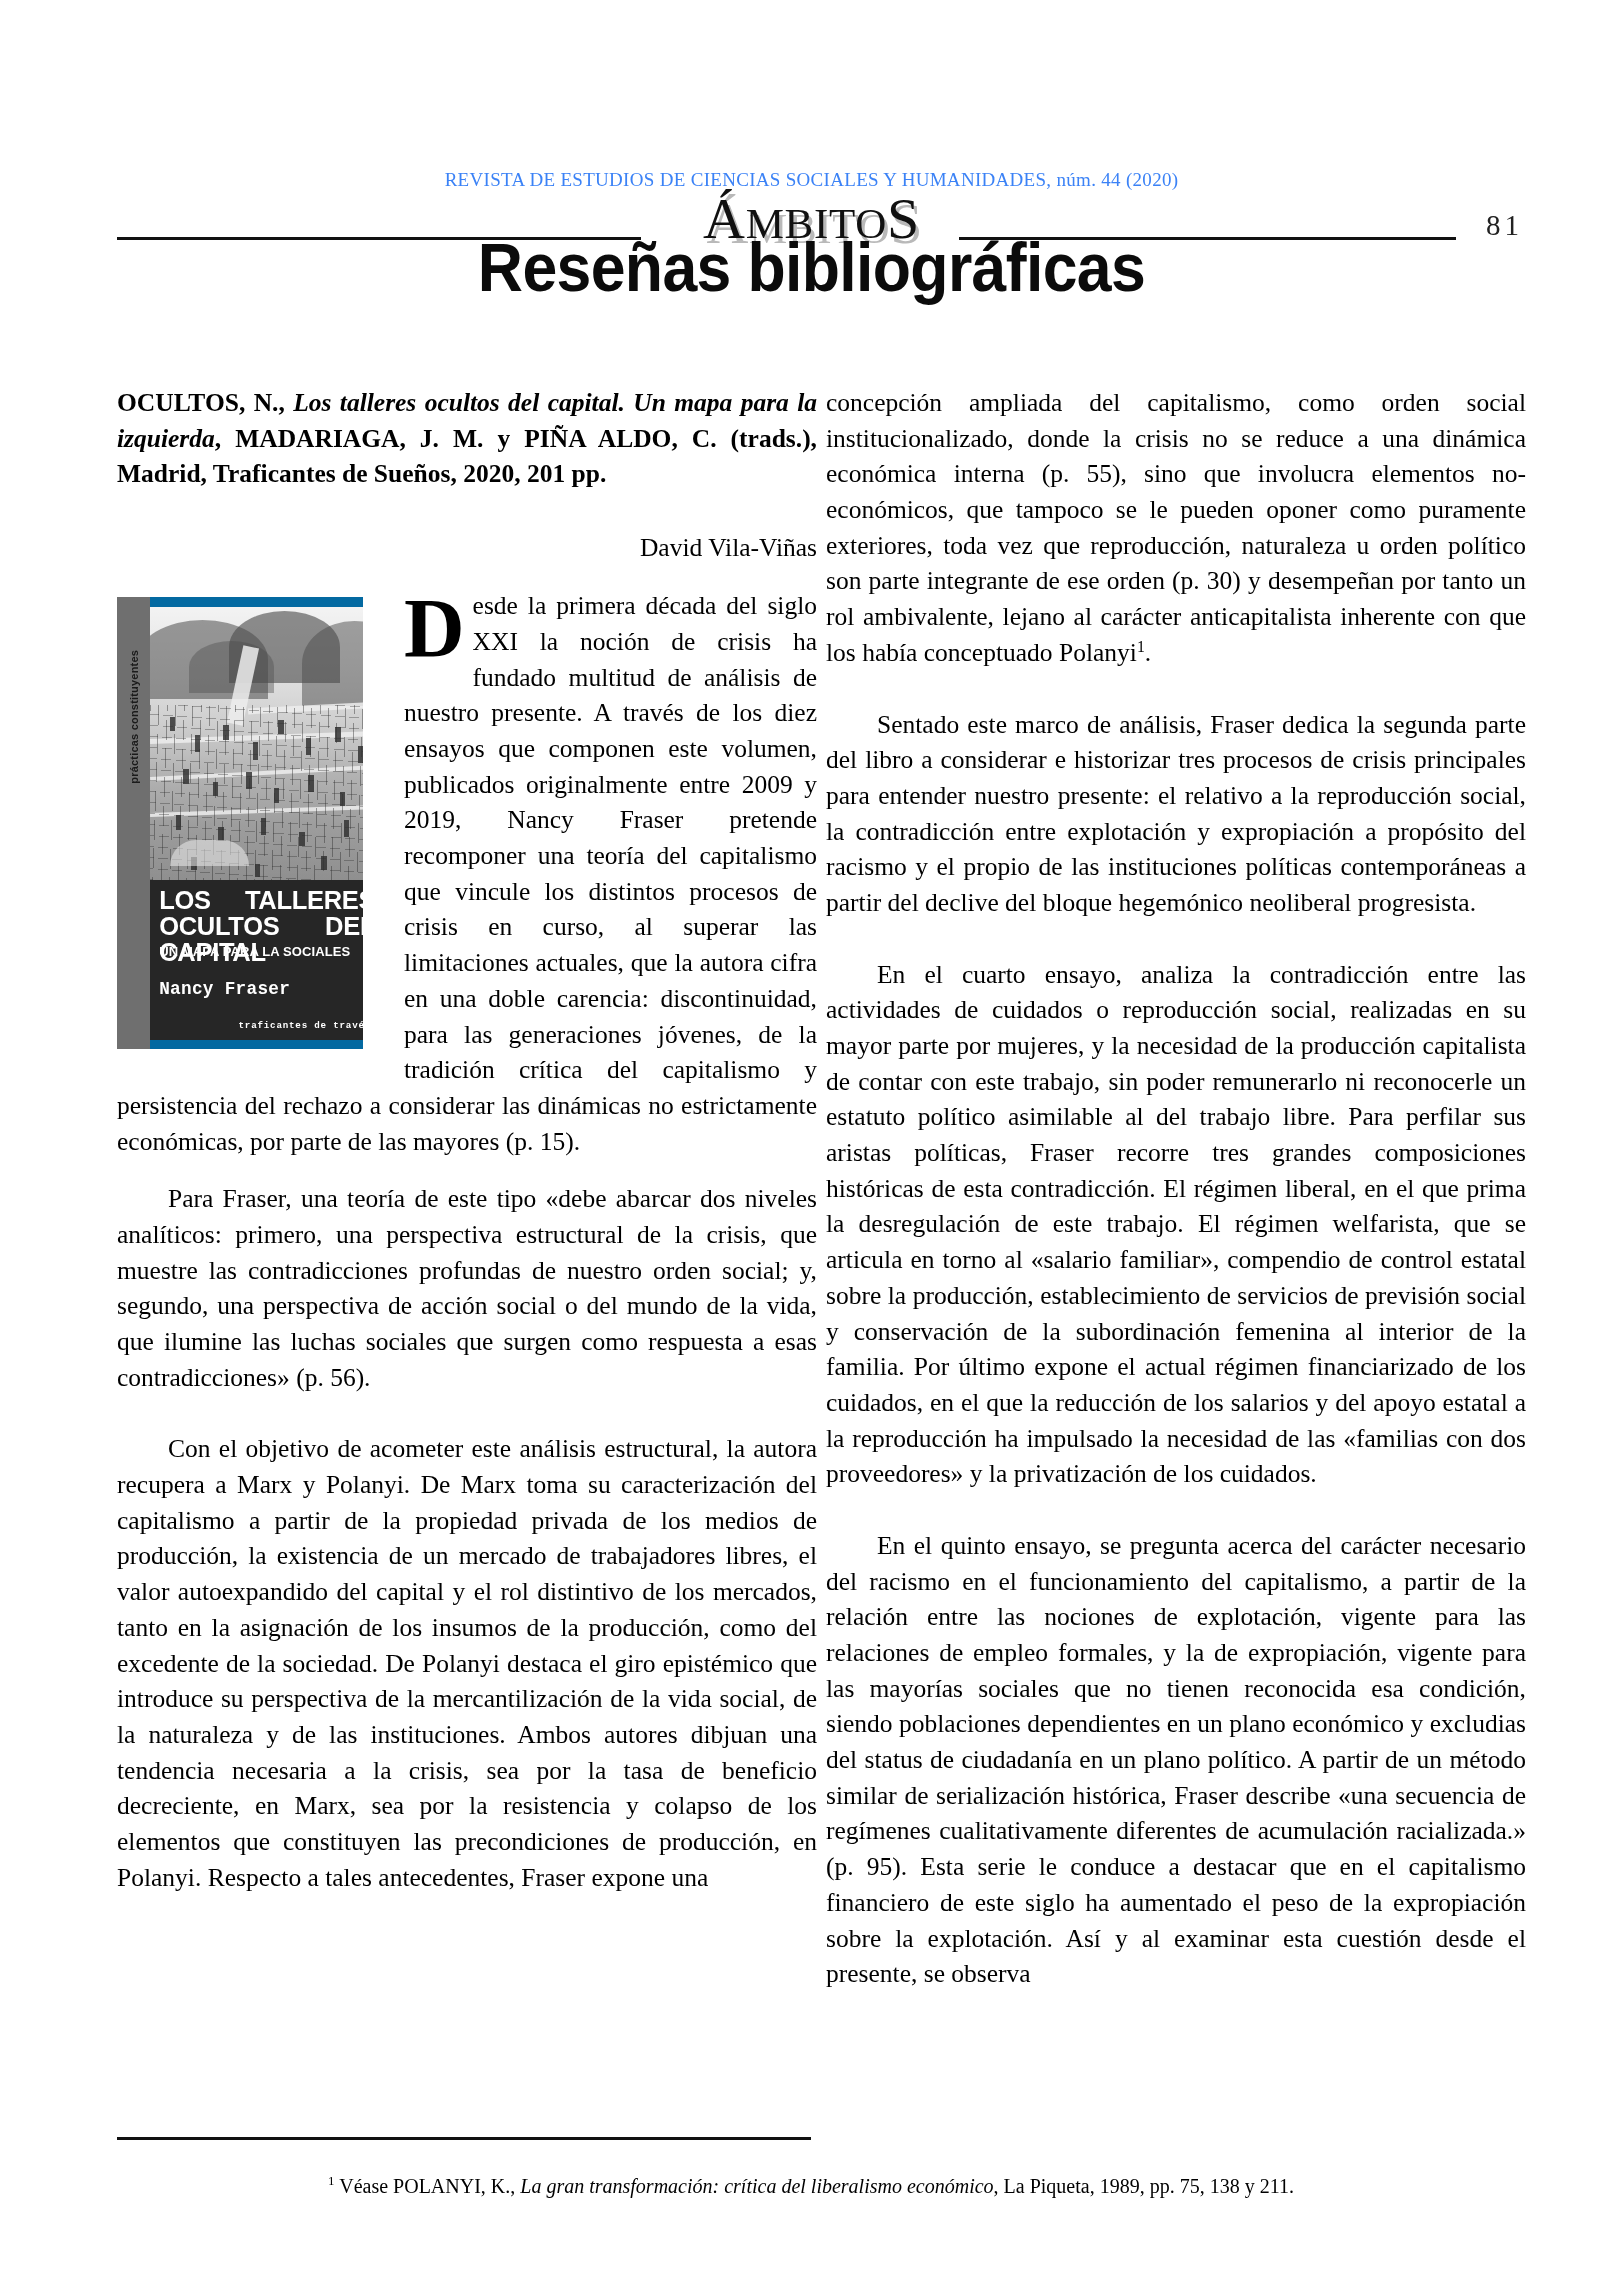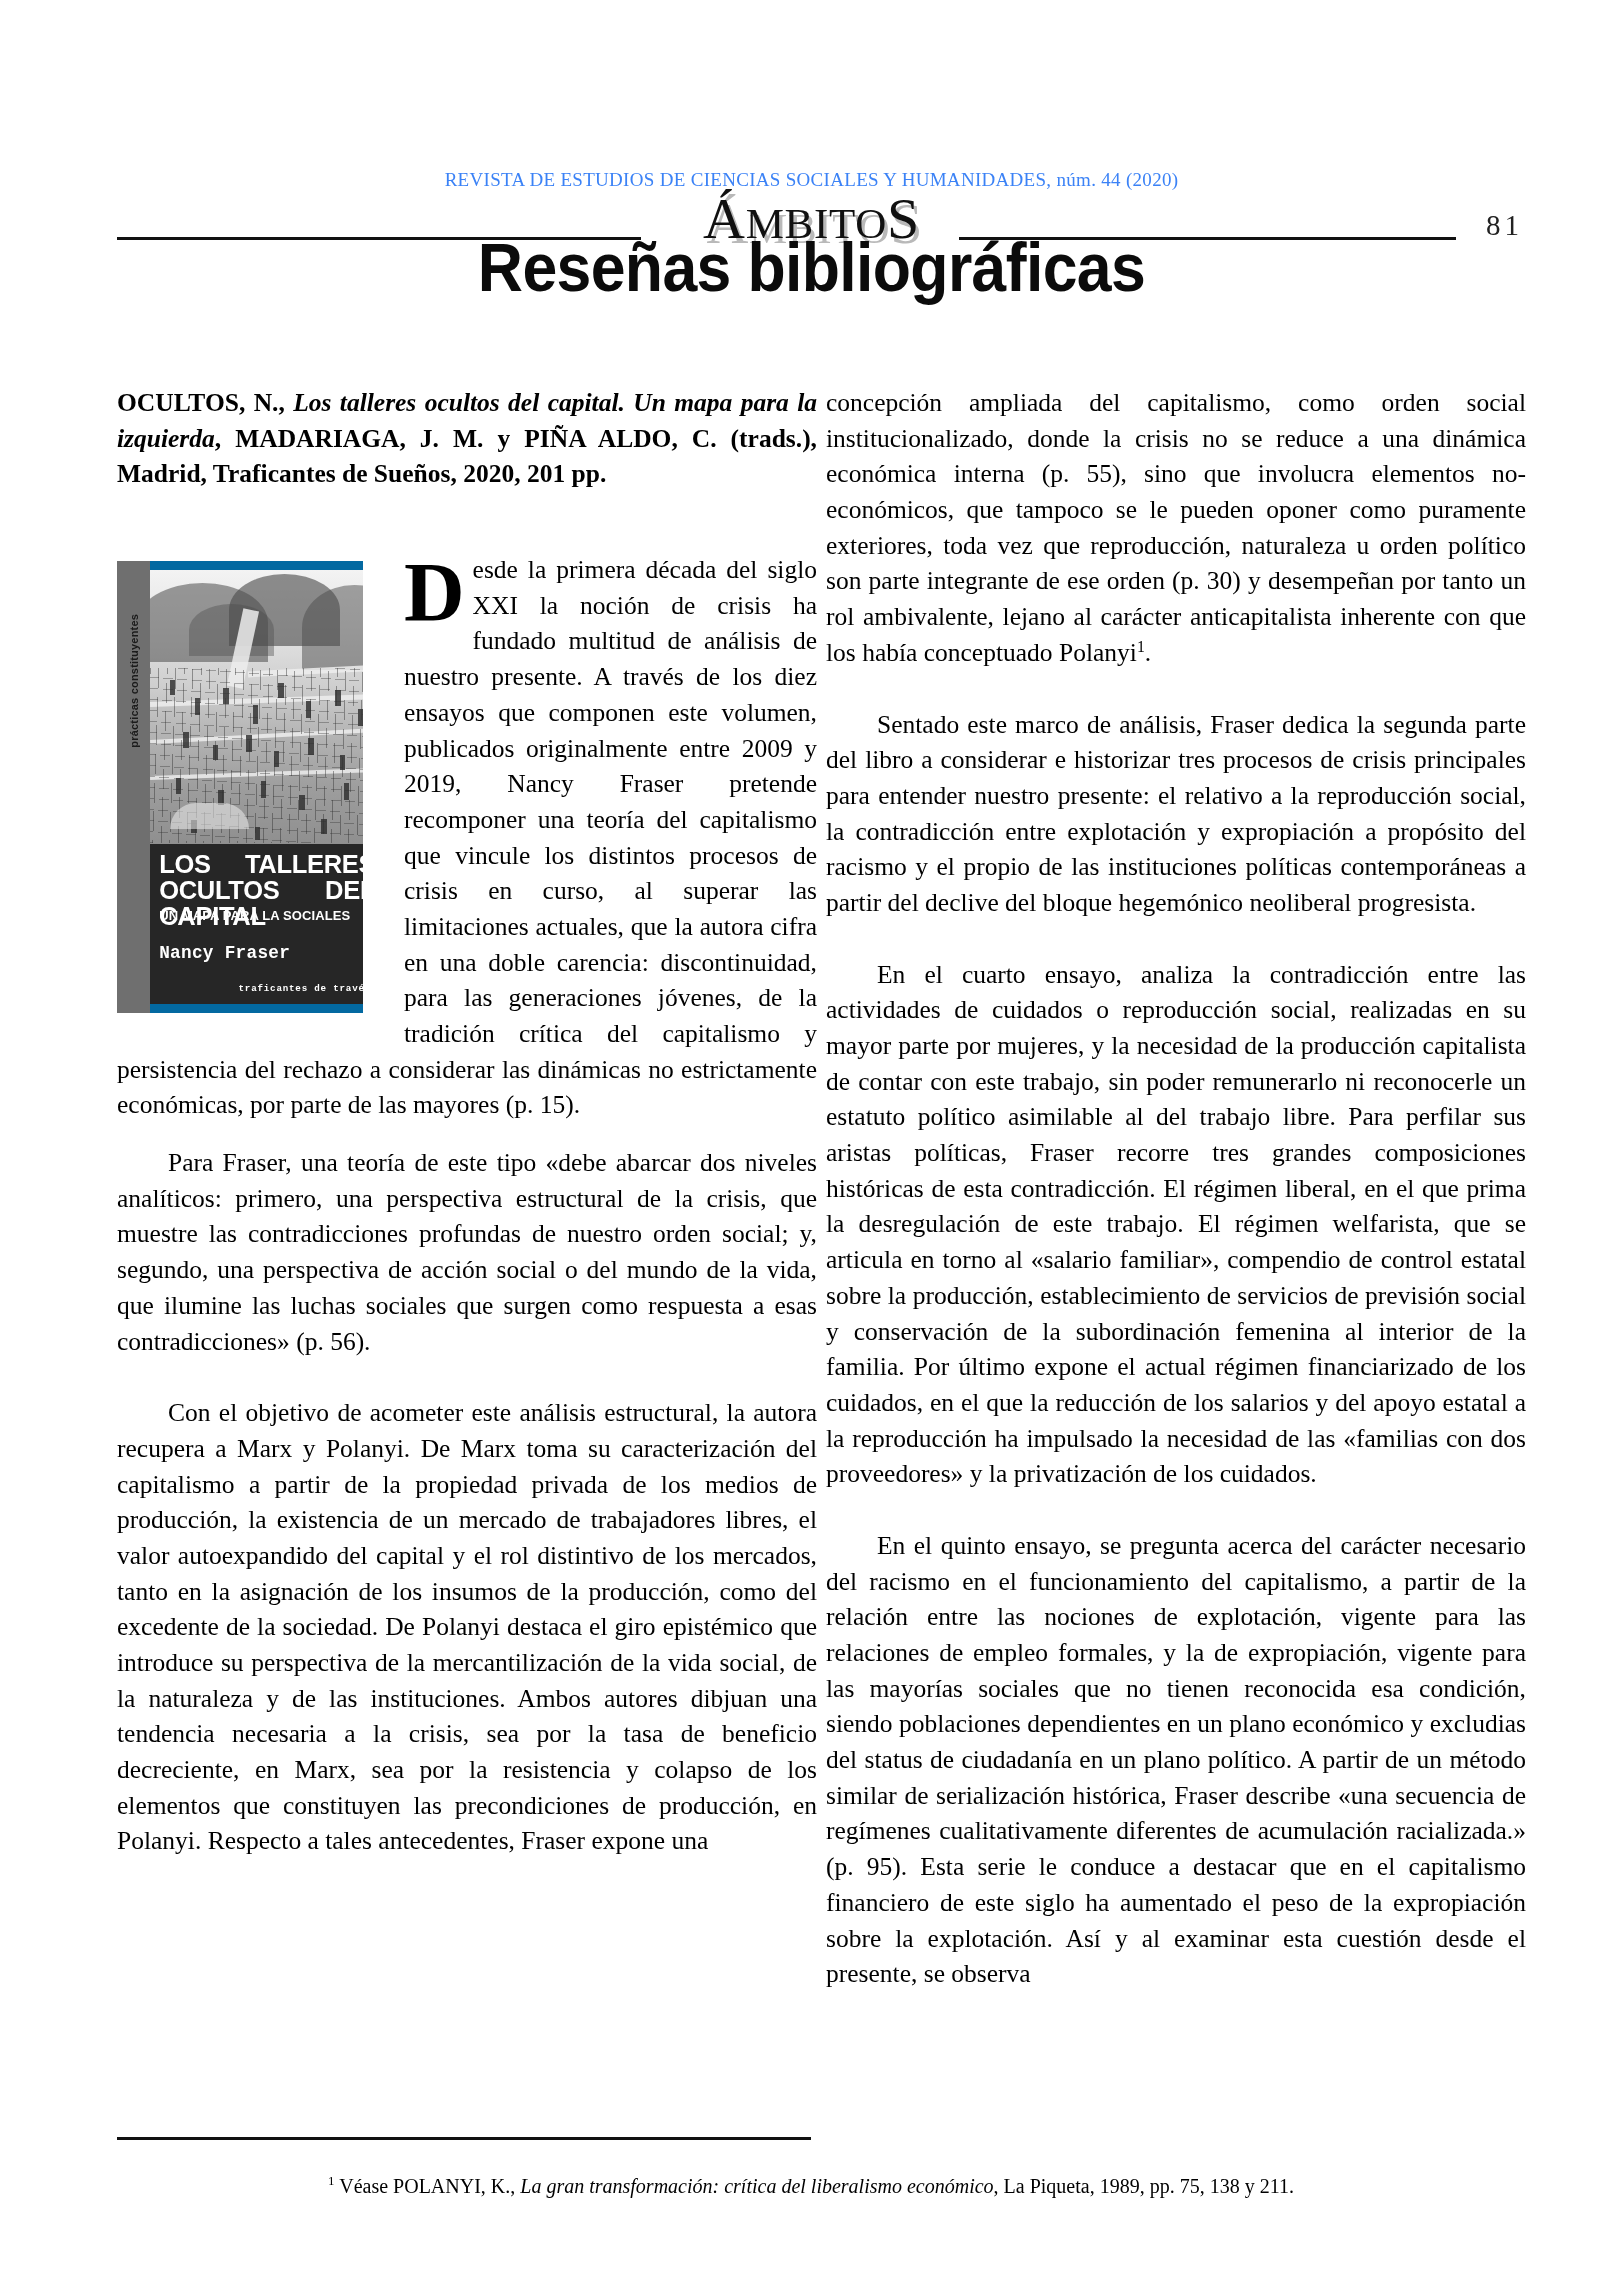--- a/index.html
+++ b/index.html
@@ -293,20 +293,21 @@
   </div>
   <div class="journal-sub">REVISTA DE ESTUDIOS DE CIENCIAS SOCIALES Y HUMANIDADES, núm. 44 (2020)</div>
 
   <div class="doc-title">Reseñas bibliográficas</div>
 
   <div class="col col-left">
 
     <p class="citation"><span>OCULTOS, N., </span><i>Los talleres ocultos del capital. Un mapa para la izquierda</i><span>, MADARIAGA, J. M. y PIÑA ALDO, C. (trads.), Madrid, Traficantes de Sueños, 2020, 201 pp.</span></p>
 
     <div class="byline">
+      <div>David Vila-Viñas</div>
     </div>
 
     <div style="height:22px"></div>
 
     <div class="cover-wrap">
       <div class="cover">
         <div class="cover-spine">
           <span>prácticas constituyentes</span>
         </div>
         <div class="cover-art">

